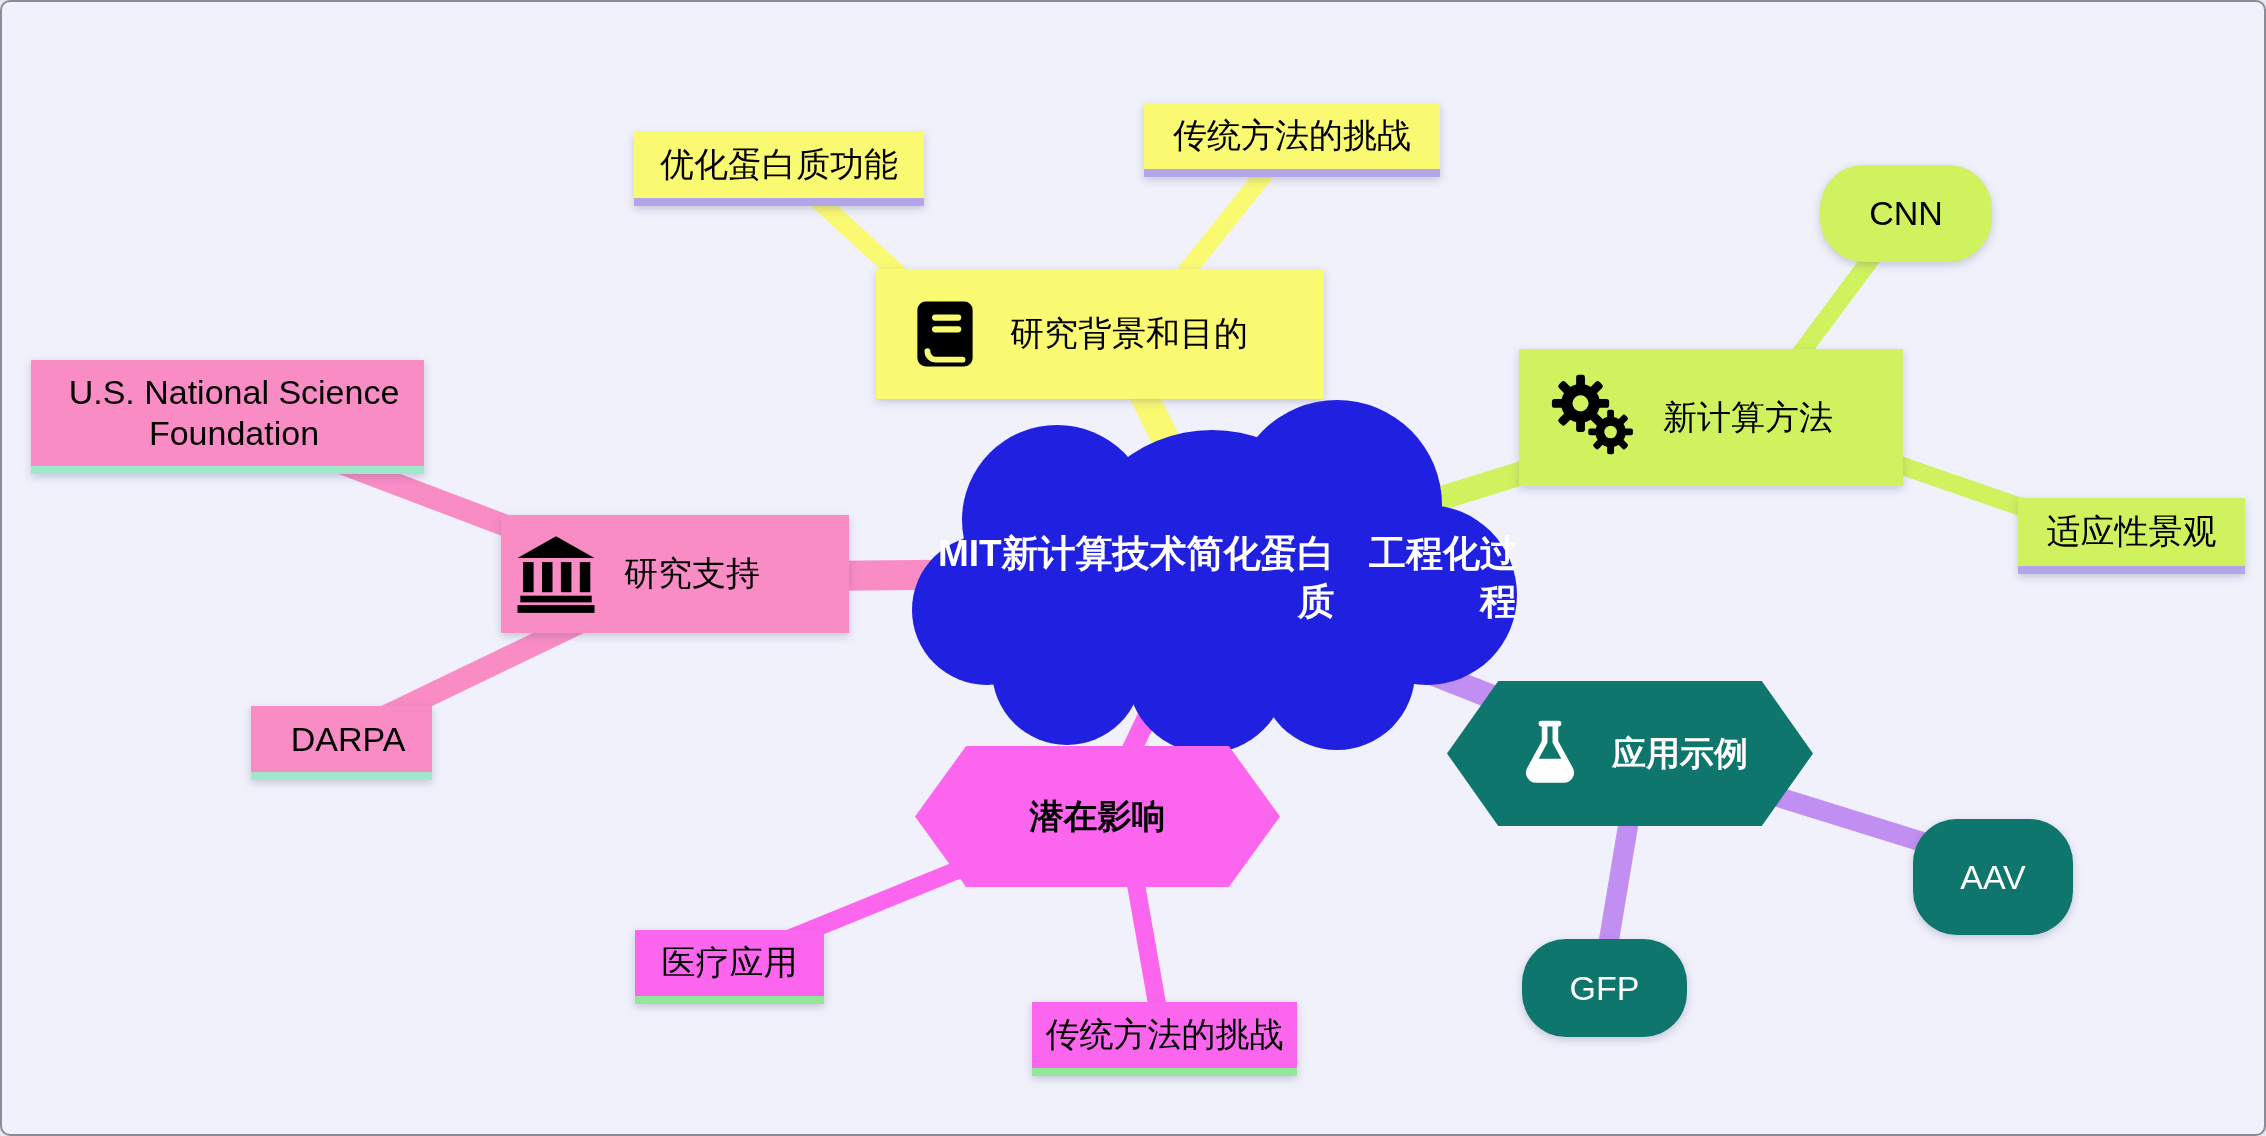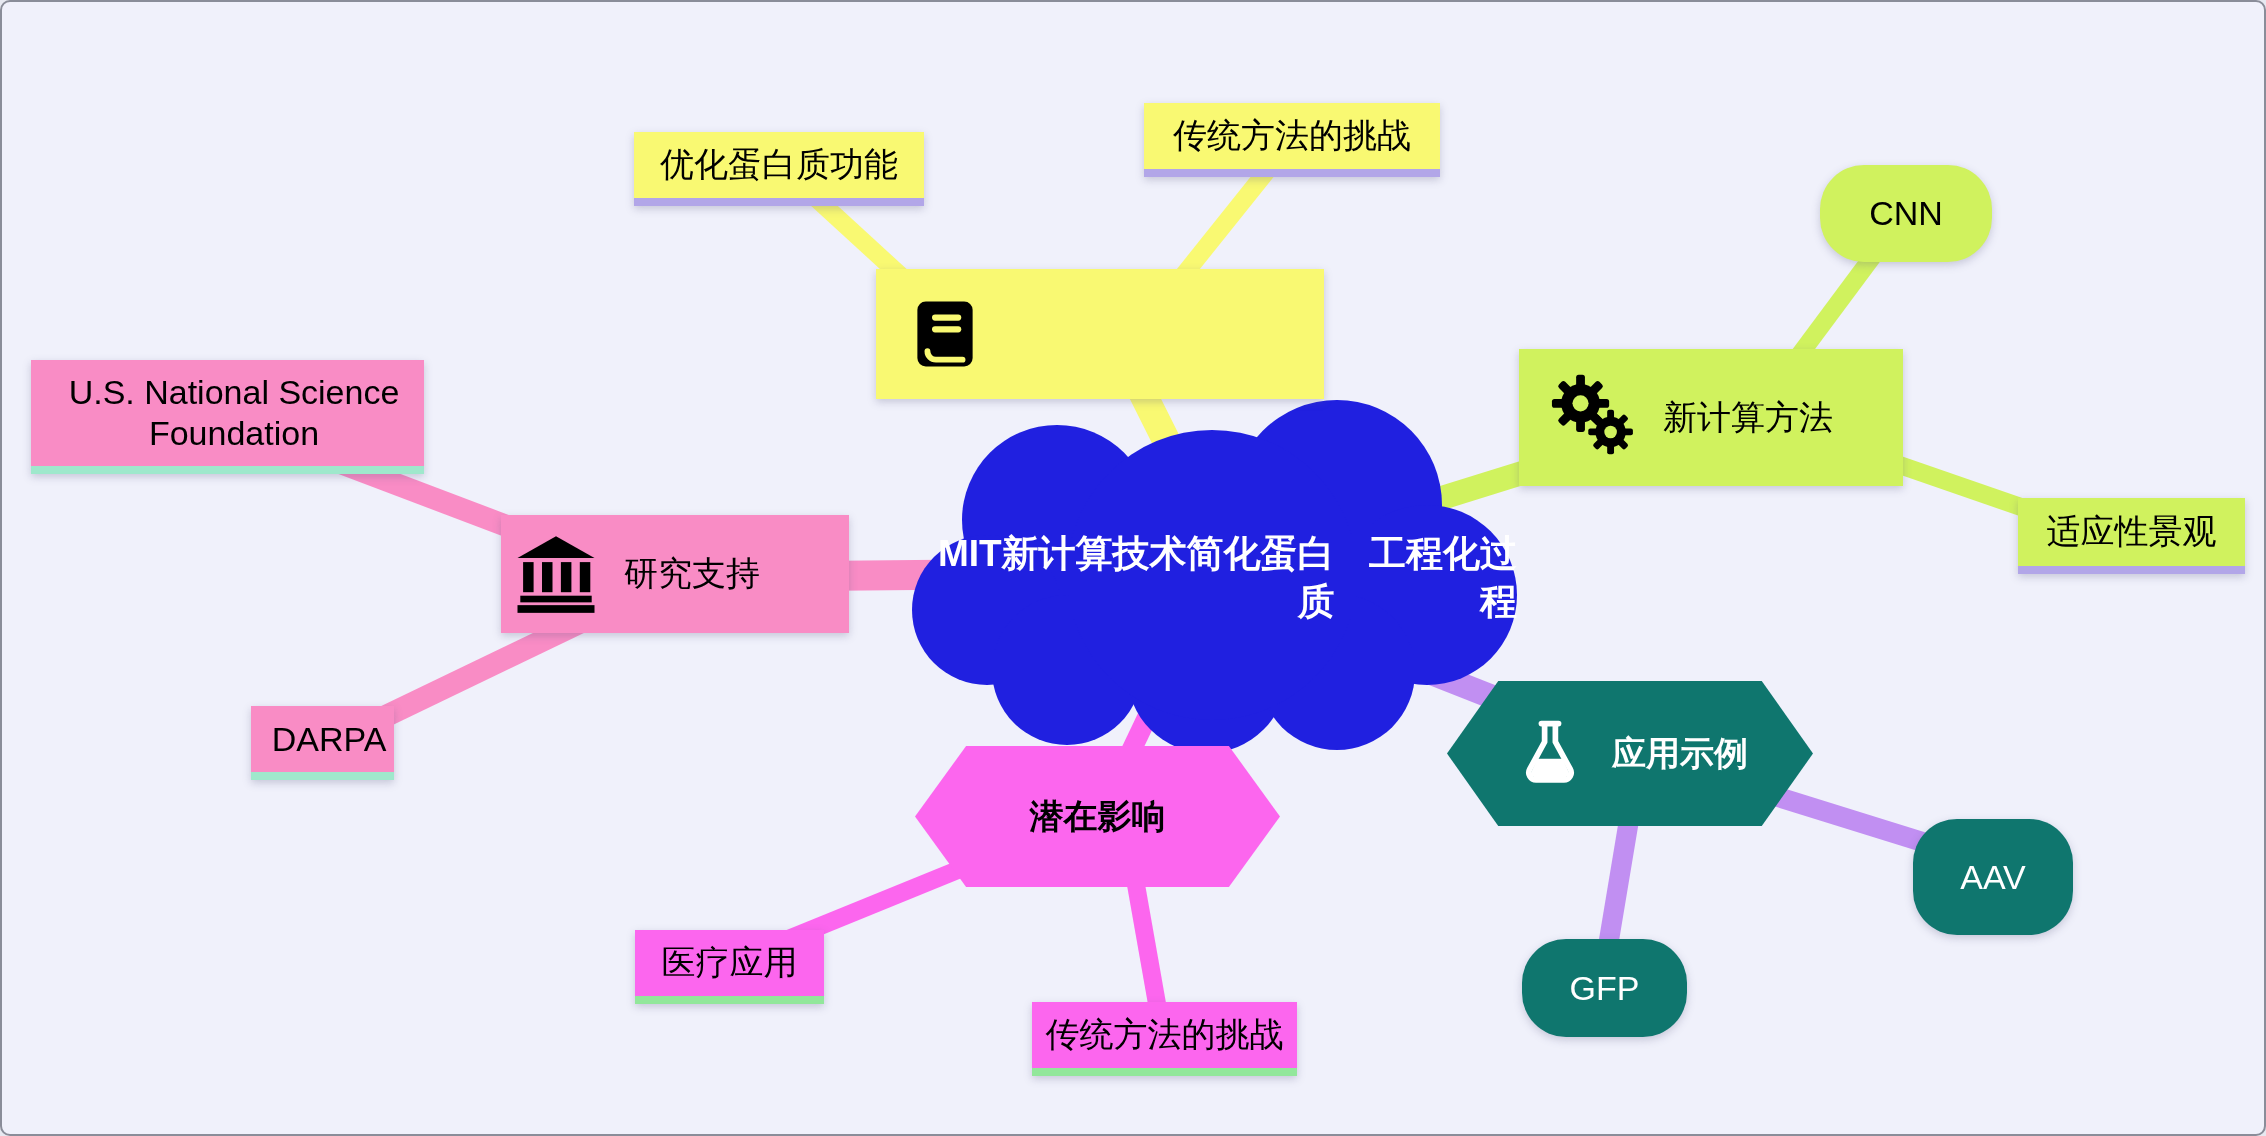--- a/index.html
+++ b/index.html
@@ -79,20 +79,21 @@
 
   <div class="node main yellow" style="left:874px;top:267px;width:448px;height:130px;">
     <span class="icon">
       <svg width="78" height="78" viewBox="0 0 24 24">
         <rect x="3.5" y="2" width="17" height="20" rx="2.6" fill="#000"></rect>
         <rect x="8" y="6" width="9" height="1.9" rx="0.95" fill="#f9f972"></rect>
         <rect x="8" y="9.6" width="9" height="1.9" rx="0.95" fill="#f9f972"></rect>
         <path d="M6.6 17.3 a2.6 2.6 0 0 0 2.6 2.6 h8.2" stroke="#f9f972" stroke-width="1.8" fill="none" stroke-linecap="round"></path>
       </svg>
     </span>
+    <span class="label">研究背景和目的</span>
   </div>
 
   <div class="node child yellow" style="left:632px;top:130px;width:290px;height:74px;">
     <span class="label">优化蛋白质功能</span>
     <span class="underline u-lavender"></span>
   </div>
 
   <div class="node child yellow" style="left:1142px;top:101px;width:296px;height:74px;">
     <span class="label">传统方法的挑战</span>
     <span class="underline u-lavender"></span>
@@ -156,21 +157,21 @@
       </svg>
     </span>
     <span class="label">研究支持</span>
   </div>
 
   <div class="node child pink" style="left:29px;top:358px;width:393px;height:114px;">
     <span class="label" style="line-height:1.2;">U.S. National Science Foundation</span>
     <span class="underline u-mint"></span>
   </div>
 
-  <div class="node child pink" style="left:249px;top:704px;width:143px;height:74px;">
+  <div class="node child pink" style="left:249px;top:704px;width:181px;height:74px;">
     <span class="label">DARPA</span>
     <span class="underline u-mint"></span>
   </div>
 
   <div class="node magenta hex" style="left:913px;top:744px;width:365px;height:141px;">
     <span class="label">潜在影响</span>
   </div>
 
   <div class="node child magenta" style="left:633px;top:928px;width:189px;height:74px;">
     <span class="label">医疗应用</span>

